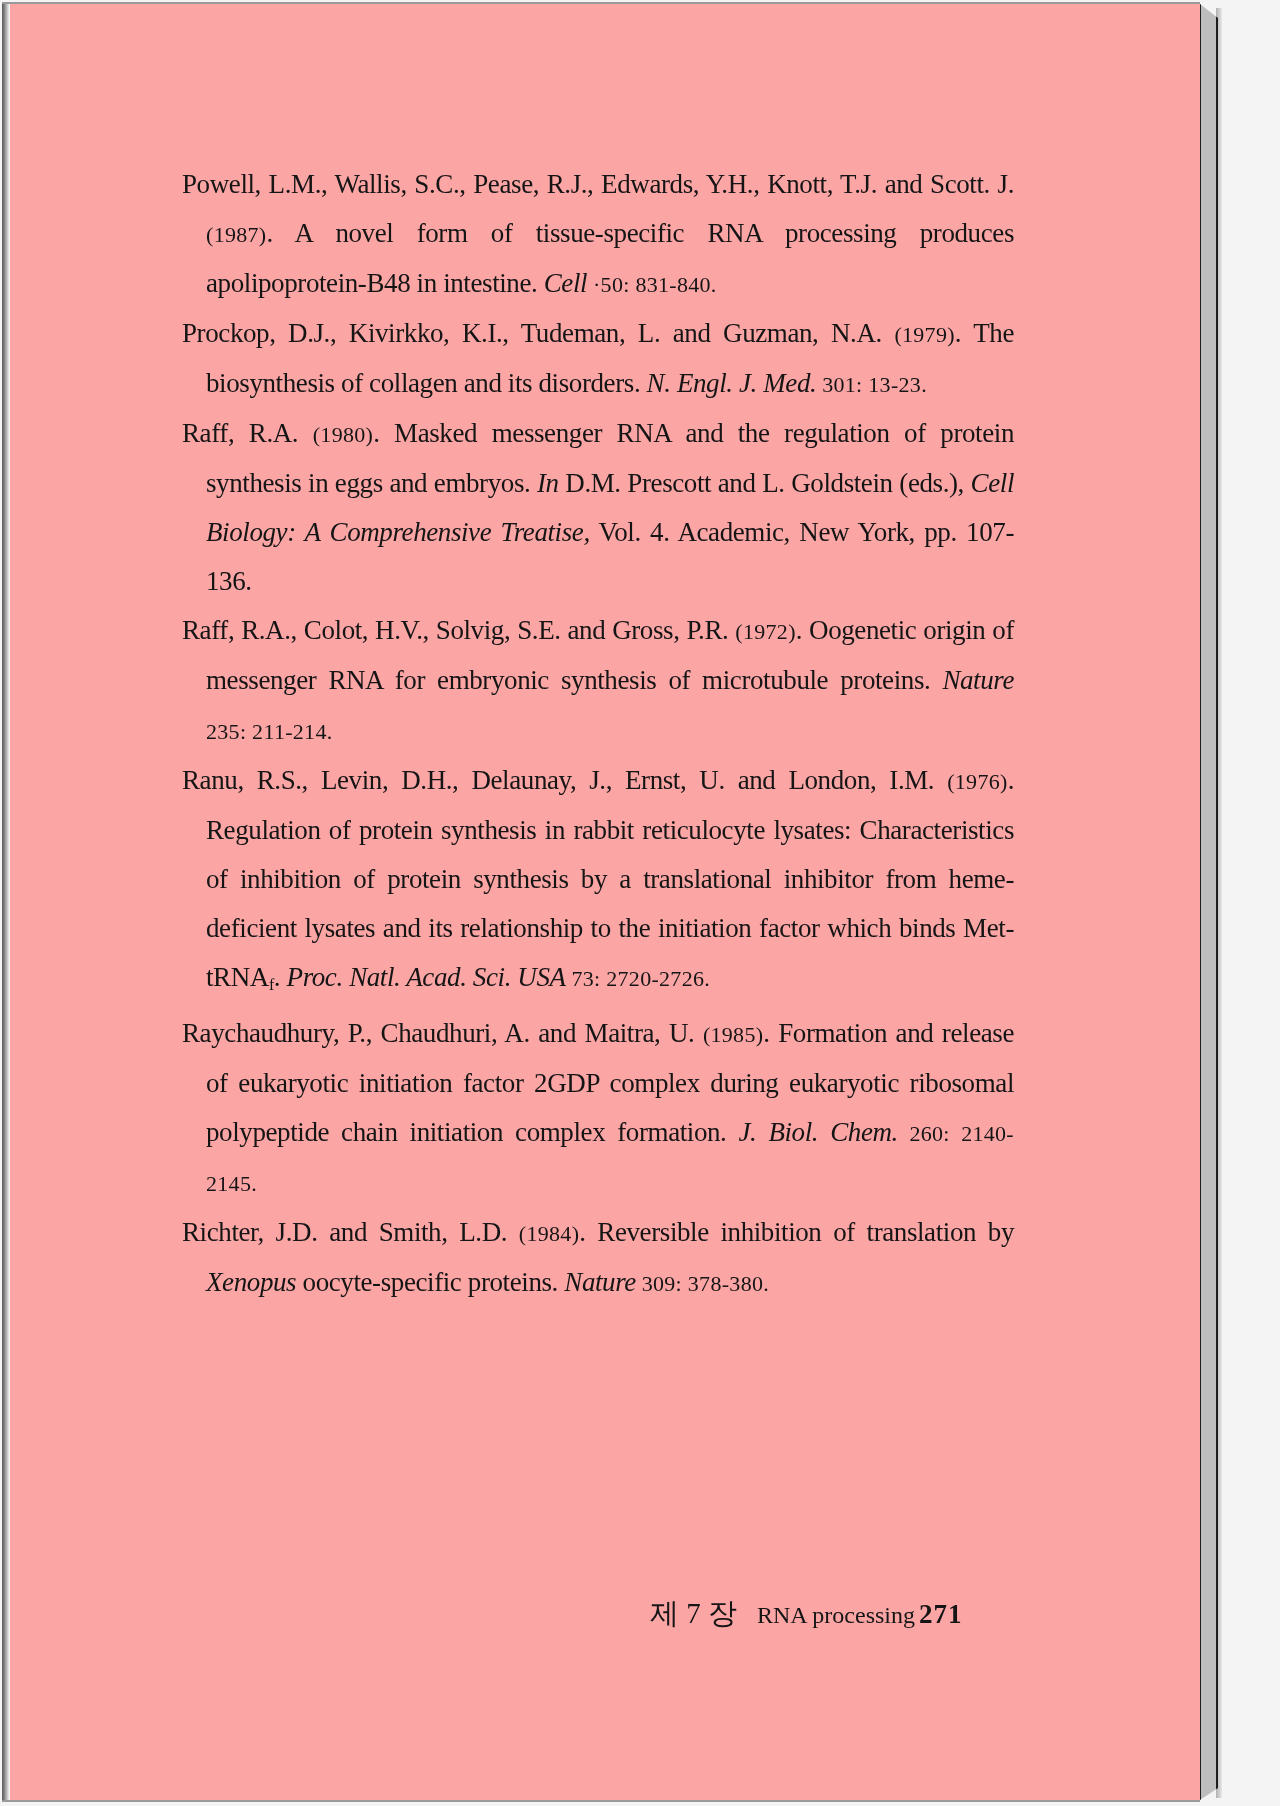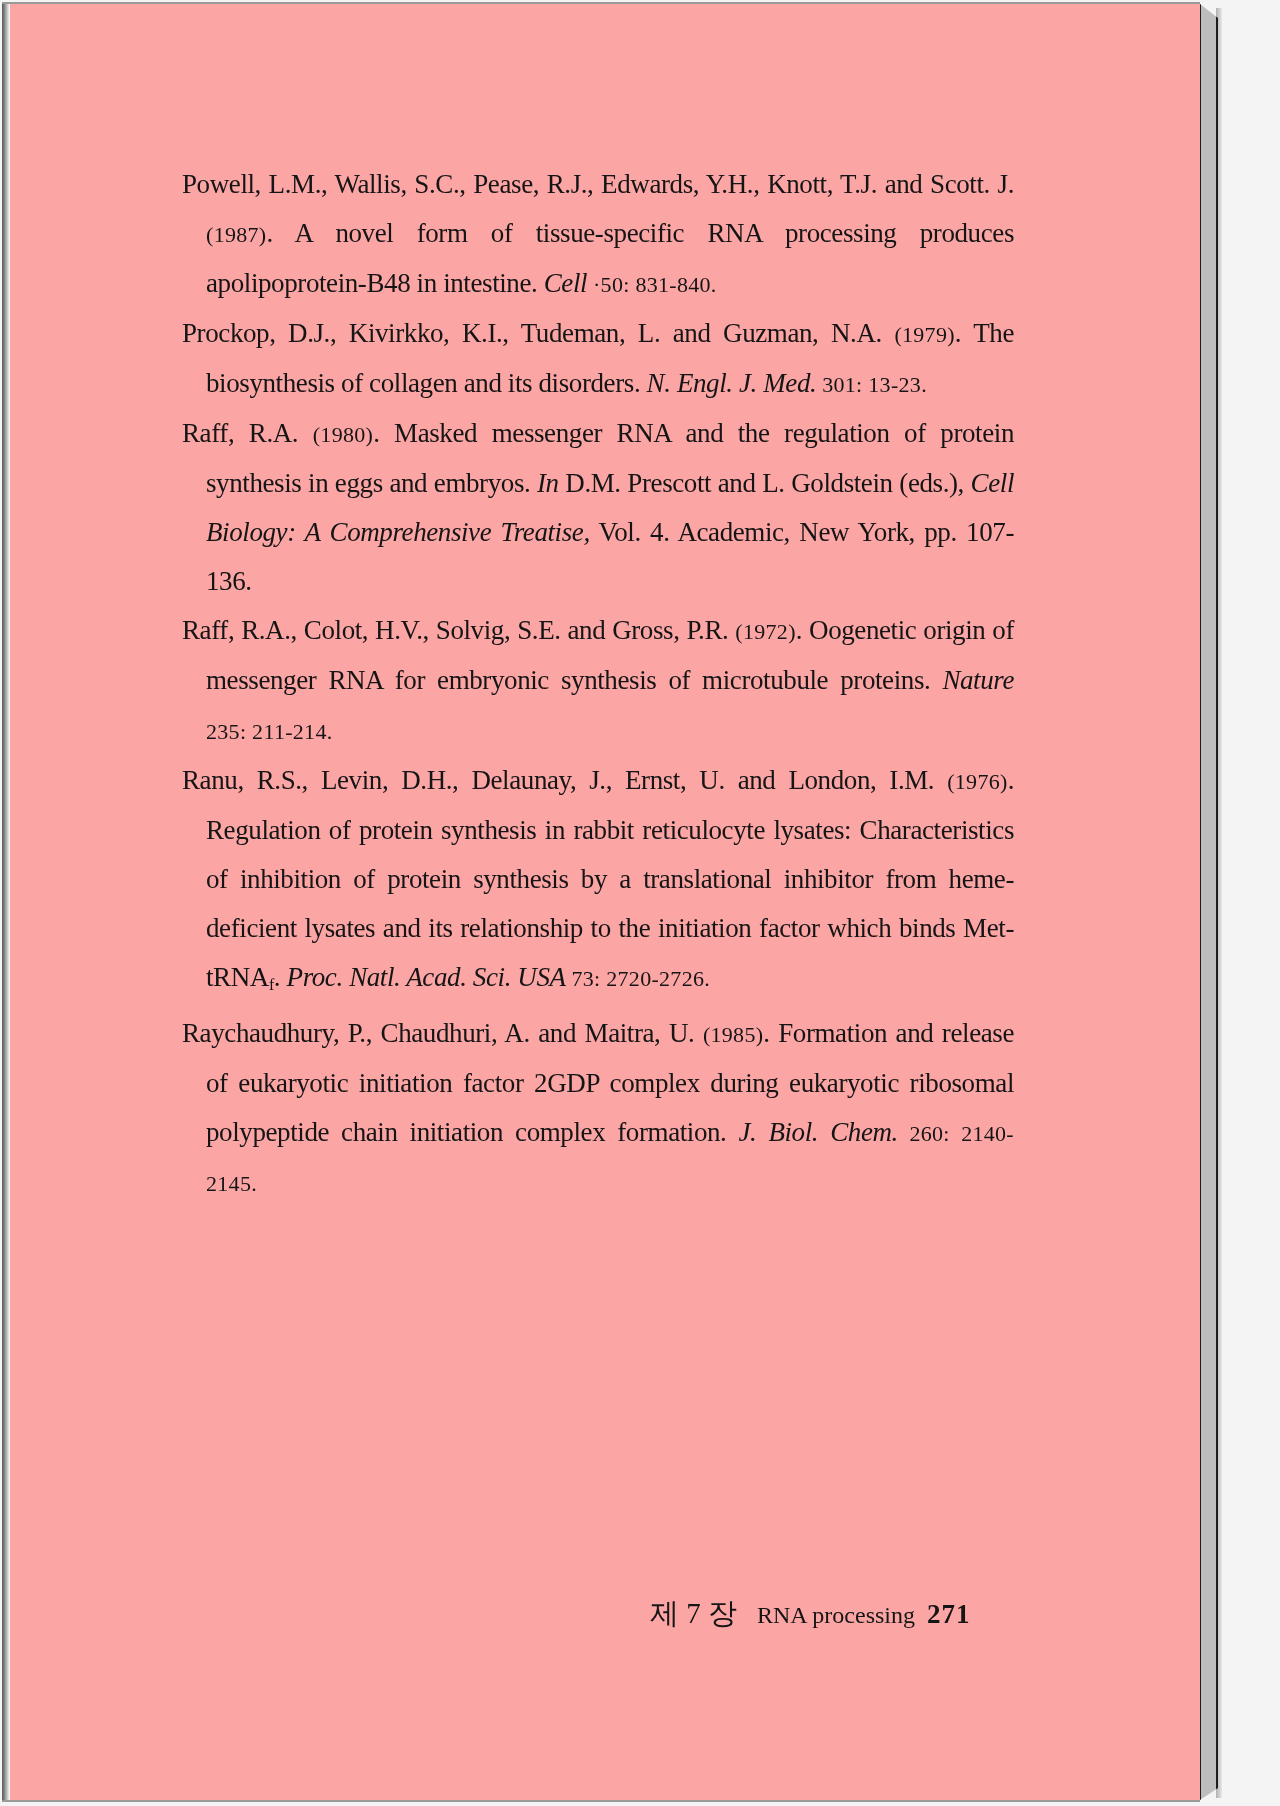--- a/index.html
+++ b/index.html
@@ -86,21 +86,21 @@
   .footer {
     position: absolute;
     left: 648px;
     top: 1590px;
     font-family: "Liberation Serif", "DejaVu Serif", serif;
     font-size: 24px;
     color: #151515;
     white-space: nowrap;
   }
   .footer .chap { font-size: 29px; margin-right: 20px; }
-  .footer .title { margin-right: 12px; text-align: center; }
+  .footer .title { margin-right: 4px; text-align: center; }
   .footer .pageno { font-weight: bold; font-size: 27px; letter-spacing: 1px; }
 </style>
 </head>
 <body>
 
 <div class="viewer-bg"></div>
 
 <div class="page">
   <div class="page-left-edge"></div>
 
@@ -130,20 +130,24 @@
       <span>Ranu, R.S., Levin, D.H., Delaunay, J., Ernst, U. and London, I.M.</span>
       <span class="num">(1976)</span><span>. Regulation of protein synthesis in rabbit reticulocyte lysates: Characteristics of inhibition of protein synthesis by a translational inhibitor from heme-deficient lysates and its relationship to the initiation factor which binds Met-tRNA</span><span class="sub">f</span><span>. </span><i>Proc. Natl. Acad. Sci. USA</i><span class="num"> 73: 2720-2726.</span>
     </p>
 
     <p class="ref">
       <span>Raychaudhury, P., Chaudhuri, A. and Maitra, U.</span>
       <span class="num">(1985)</span><span>. Formation and release of eukaryotic initiation factor 2GDP complex during eukaryotic ribosomal polypeptide chain initiation complex formation. </span><i>J. Biol. Chem.</i><span class="num"> 260: 2140-2145.</span>
     </p>
 
 
+    <p class="ref">
+      <span>Richter, J.D. and Smith, L.D.</span>
+      <span class="num">(1984)</span><span>. Reversible inhibition of translation by </span><i>Xenopus</i><span> oocyte-specific proteins. </span><i>Nature</i><span class="num"> 309: 378-380.</span>
+    </p>
 
   </div>
 
   <div class="footer">
     <span class="chap">제 7 장</span><span class="title">RNA processing</span><span class="pageno">271</span>
   </div>
 </div>
 
 <div class="page-curl-shadow"></div>
 <div class="page-curl"></div>

